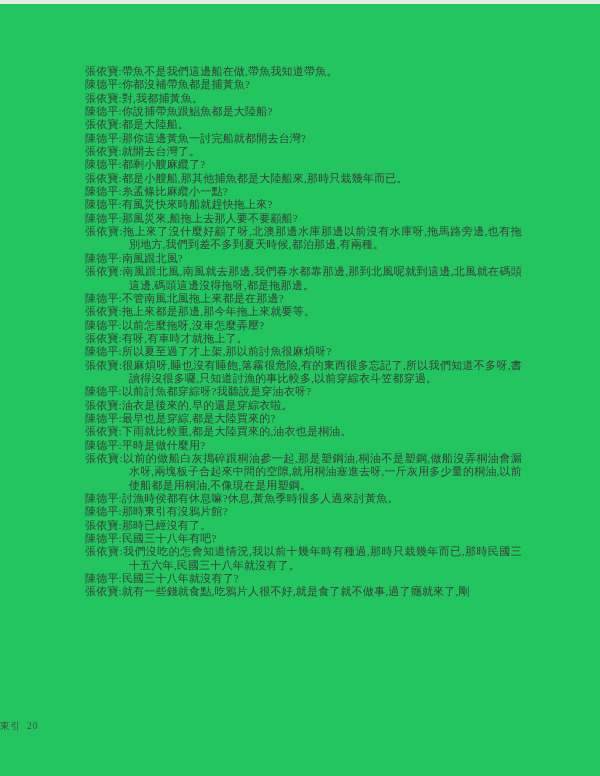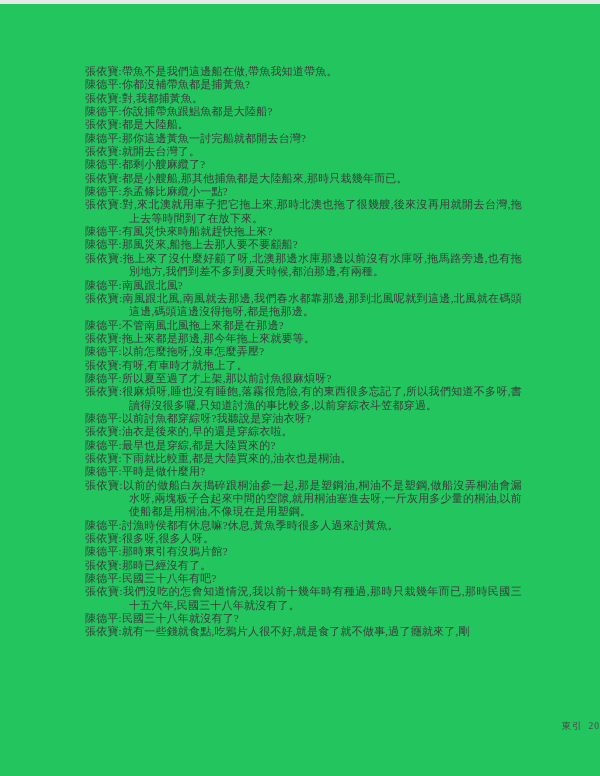--- a/index.html
+++ b/index.html
@@ -32,21 +32,21 @@
     word-break: break-all;
   }
   .speaker { display: inline; }
   .colon { display: inline; }
   .utterance { display: inline; }
   .footer {
     position: absolute;
     left: 0;
     top: 716px;
     width: 100%;
-    text-align: right;
+    text-align: left;
     font-size: 9.5px;
     line-height: 12px;
     color: #4a4a4a;
     letter-spacing: 1px;
   }
   .footer .sep { display: inline-block; width: 6px; }
 </style>
 </head>
 <body>
 
@@ -56,40 +56,38 @@
   <p class="dialogue-line"><span class="speaker">張依寶</span><span class="colon">:</span><span class="utterance">帶魚不是我們這邊船在做,帶魚我知道帶魚。</span></p>
       <p class="dialogue-line"><span class="speaker">陳德平</span><span class="colon">:</span><span class="utterance">你都沒補帶魚都是捕黃魚?</span></p>
       <p class="dialogue-line"><span class="speaker">張依寶</span><span class="colon">:</span><span class="utterance">對,我都捕黃魚。</span></p>
       <p class="dialogue-line"><span class="speaker">陳德平</span><span class="colon">:</span><span class="utterance">你說捕帶魚跟鯧魚都是大陸船?</span></p>
       <p class="dialogue-line"><span class="speaker">張依寶</span><span class="colon">:</span><span class="utterance">都是大陸船。</span></p>
       <p class="dialogue-line"><span class="speaker">陳德平</span><span class="colon">:</span><span class="utterance">那你這邊黃魚一討完船就都開去台灣?</span></p>
       <p class="dialogue-line"><span class="speaker">張依寶</span><span class="colon">:</span><span class="utterance">就開去台灣了。</span></p>
       <p class="dialogue-line"><span class="speaker">陳德平</span><span class="colon">:</span><span class="utterance">都剩小艘麻纜了?</span></p>
       <p class="dialogue-line"><span class="speaker">張依寶</span><span class="colon">:</span><span class="utterance">都是小艘船,那其他捕魚都是大陸船來,那時只栽幾年而已。</span></p>
       <p class="dialogue-line"><span class="speaker">陳德平</span><span class="colon">:</span><span class="utterance">糸孟條比麻纜小一點?</span></p>
-      <p class="dialogue-line"><span class="speaker">張依寶</span><span class="colon">:</span><span class="utterance">對,來北澳就用車子把它拖上來,那時北澳也拖了很幾艘,後來沒再用就開去台灣,拖上去等時間到了在放下來。</span></p>
       <p class="dialogue-line"><span class="speaker">陳德平</span><span class="colon">:</span><span class="utterance">有風災快來時船就趕快拖上來?</span></p>
       <p class="dialogue-line"><span class="speaker">陳德平</span><span class="colon">:</span><span class="utterance">那風災來,船拖上去那人要不要顧船?</span></p>
       <p class="dialogue-line"><span class="speaker">張依寶</span><span class="colon">:</span><span class="utterance">拖上來了沒什麼好顧了呀,北澳那邊水庫那邊以前沒有水庫呀,拖馬路旁邊,也有拖別地方,我們到差不多到夏天時候,都泊那邊,有兩種。</span></p>
       <p class="dialogue-line"><span class="speaker">陳德平</span><span class="colon">:</span><span class="utterance">南風跟北風?</span></p>
       <p class="dialogue-line"><span class="speaker">張依寶</span><span class="colon">:</span><span class="utterance">南風跟北風,南風就去那邊,我們春水都靠那邊,那到北風呢就到這邊,北風就在碼頭這邊,碼頭這邊沒得拖呀,都是拖那邊。</span></p>
       <p class="dialogue-line"><span class="speaker">陳德平</span><span class="colon">:</span><span class="utterance">不管南風北風拖上來都是在那邊?</span></p>
       <p class="dialogue-line"><span class="speaker">張依寶</span><span class="colon">:</span><span class="utterance">拖上來都是那邊,那今年拖上來就要等。</span></p>
       <p class="dialogue-line"><span class="speaker">陳德平</span><span class="colon">:</span><span class="utterance">以前怎麼拖呀,沒車怎麼弄壓?</span></p>
       <p class="dialogue-line"><span class="speaker">張依寶</span><span class="colon">:</span><span class="utterance">有呀,有車時才就拖上了。</span></p>
       <p class="dialogue-line"><span class="speaker">陳德平</span><span class="colon">:</span><span class="utterance">所以夏至過了才上架,那以前討魚很麻煩呀?</span></p>
       <p class="dialogue-line"><span class="speaker">張依寶</span><span class="colon">:</span><span class="utterance">很麻煩呀,睡也沒有睡飽,落霧很危險,有的東西很多忘記了,所以我們知道不多呀,書讀得沒很多囉,只知道討漁的事比較多,以前穿綜衣斗笠都穿過。</span></p>
       <p class="dialogue-line"><span class="speaker">陳德平</span><span class="colon">:</span><span class="utterance">以前討魚都穿綜呀?我聽說是穿油衣呀?</span></p>
       <p class="dialogue-line"><span class="speaker">張依寶</span><span class="colon">:</span><span class="utterance">油衣是後來的,早的還是穿綜衣啦。</span></p>
       <p class="dialogue-line"><span class="speaker">陳德平</span><span class="colon">:</span><span class="utterance">最早也是穿綜,都是大陸買來的?</span></p>
       <p class="dialogue-line"><span class="speaker">張依寶</span><span class="colon">:</span><span class="utterance">下雨就比較重,都是大陸買來的,油衣也是桐油。</span></p>
       <p class="dialogue-line"><span class="speaker">陳德平</span><span class="colon">:</span><span class="utterance">平時是做什麼用?</span></p>
       <p class="dialogue-line"><span class="speaker">張依寶</span><span class="colon">:</span><span class="utterance">以前的做船白灰搗碎跟桐油參一起,那是塑鋼油,桐油不是塑鋼,做船沒弄桐油會漏水呀,兩塊板子合起來中間的空隙,就用桐油塞進去呀,一斤灰用多少量的桐油,以前使船都是用桐油,不像現在是用塑鋼。</span></p>
       <p class="dialogue-line"><span class="speaker">陳德平</span><span class="colon">:</span><span class="utterance">討漁時侯都有休息嘛?休息,黃魚季時很多人過來討黃魚。</span></p>
-      <p class="dialogue-line"><span class="speaker">張依寶</span><span class="colon">:</span><span class="utterance">很多呀,很多人呀。</span></p>
       <p class="dialogue-line"><span class="speaker">陳德平</span><span class="colon">:</span><span class="utterance">那時東引有沒鴉片館?</span></p>
       <p class="dialogue-line"><span class="speaker">張依寶</span><span class="colon">:</span><span class="utterance">那時已經沒有了。</span></p>
       <p class="dialogue-line"><span class="speaker">陳德平</span><span class="colon">:</span><span class="utterance">民國三十八年有吧?</span></p>
       <p class="dialogue-line"><span class="speaker">張依寶</span><span class="colon">:</span><span class="utterance">我們沒吃的怎會知道情況,我以前十幾年時有種過,那時只栽幾年而已,那時民國三十五六年,民國三十八年就沒有了。</span></p>
       <p class="dialogue-line"><span class="speaker">陳德平</span><span class="colon">:</span><span class="utterance">民國三十八年就沒有了?</span></p>
       <p class="dialogue-line"><span class="speaker">張依寶</span><span class="colon">:</span><span class="utterance">就有一些錢就食點,吃鴉片人很不好,就是食了就不做事,過了癮就來了,剛</span></p>
     </div>
   <div class="footer">
     <span>東引</span><span class="sep"></span><span>20</span>
   </div>

